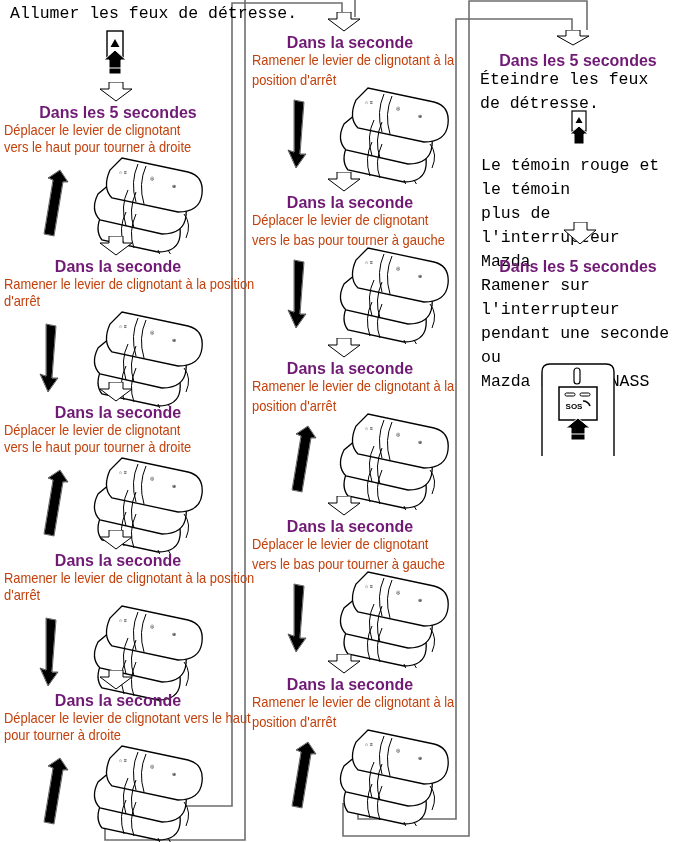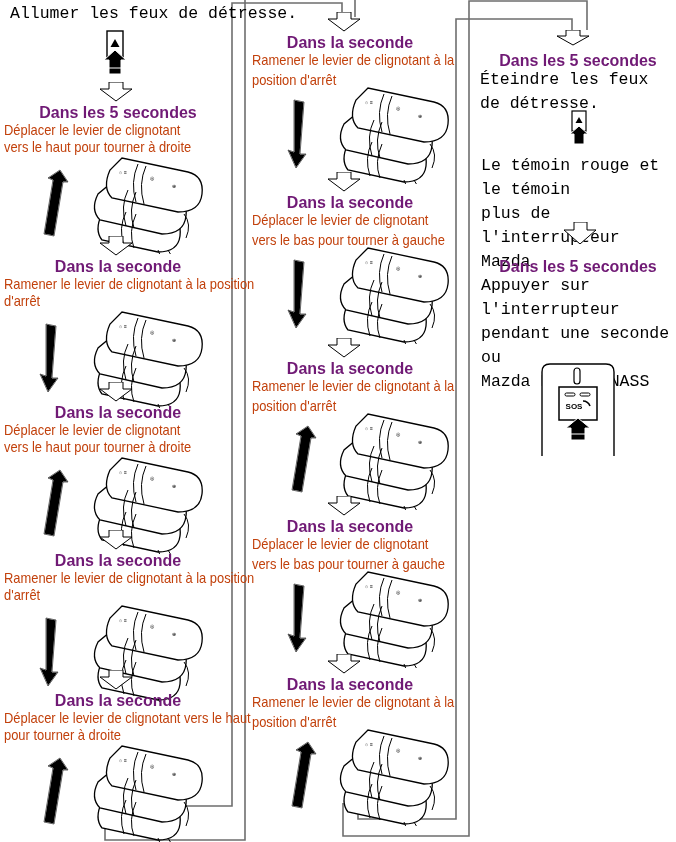--- a/index.html
+++ b/index.html
@@ -428,21 +428,21 @@
       <div>Le témoin rouge et le témoin</div>
       <div>plus de l'interrupteur Mazda</div>
     </div>
     <div class="abs" style="left:563px;top:222px;">
       <svg width="36" height="22" viewBox="0 0 36 22">
           <polygon points="11,0 24,0 24,8 33,8 17,22 1,8 11,8" fill="#fff" stroke="#000" stroke-width="1"></polygon>
         </svg>
     </div>
     <div class="abs head" style="left:480px;top:258px;width:196px;">Dans les 5 secondes</div>
     <div class="abs body-l" style="left:481px;top:274px;">
-      <div>Appuyer sur l'interrupteur</div>
+      <div>Ramener sur l'interrupteur</div>
       <div>pendant une seconde ou</div>
       <div>Mazda ERA-GLONASS</div>
     </div>
     <div class="abs" style="left:540px;top:362px;">
       <svg width="76" height="94" viewBox="0 0 76 94">
         <path d="M2,94 L2,10 Q2,2 10,2 L66,2 Q74,2 74,10 L74,94" fill="#fff" stroke="#000" stroke-width="1.4"></path>
         <rect x="34" y="6" width="6" height="16" rx="3" fill="#fff" stroke="#000" stroke-width="1.2"></rect>
         <rect x="19" y="25" width="38" height="33" fill="#fff" stroke="#000" stroke-width="1.5"></rect>
         <rect x="25" y="31" width="10" height="3" rx="1.5" fill="#fff" stroke="#000" stroke-width="1"></rect>
         <rect x="40" y="31" width="10" height="3" rx="1.5" fill="#fff" stroke="#000" stroke-width="1"></rect>

